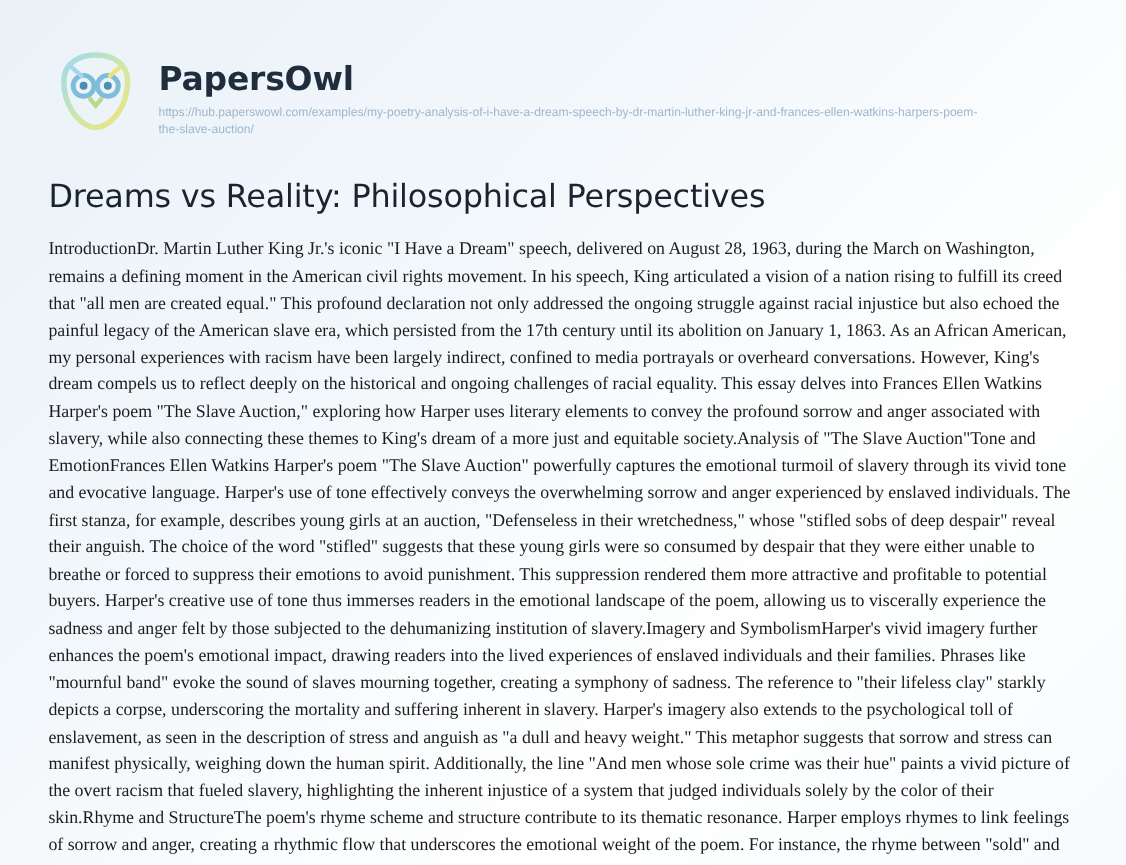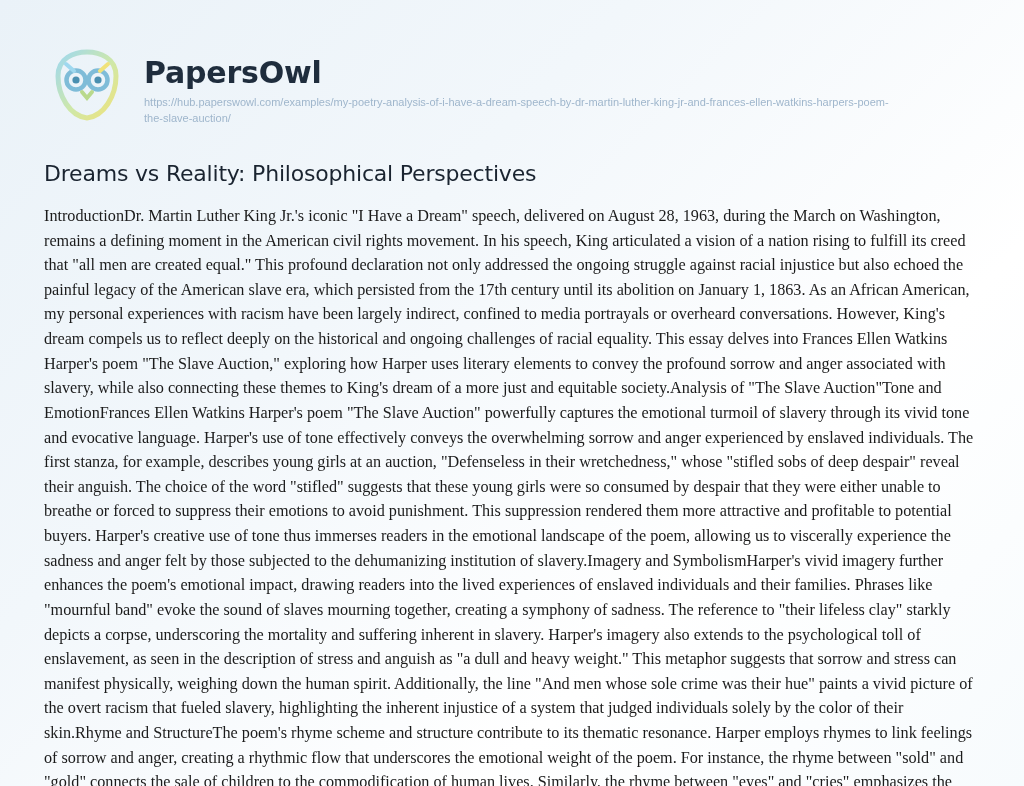--- a/index.html
+++ b/index.html
@@ -15,21 +15,21 @@
   }
   .page {
     position: relative;
     width: 1024px;
     height: 786px;
     box-sizing: border-box;
     padding: 40px 44px 0 44px;
   }
   .header {
     display: flex;
-    align-items: center;
+    align-items: flex-start;
     gap: 18px;
     padding-left: 4px;
   }
   .logo-mark {
     width: 78px;
     height: 78px;
     flex: 0 0 78px;
     position: relative;
     margin-top: 4px;
   }
@@ -52,21 +52,21 @@
     font-family: "Liberation Sans", sans-serif;
     font-size: 11px;
     color: #9fb6cc;
     line-height: 1.45;
     max-width: 760px;
     word-break: break-word;
   }
   .doc-title {
     margin-top: 34px;
     font-family: "DejaVu Sans", sans-serif;
-    font-size: 22px;
+    font-size: 29px;
     font-weight: normal;
     color: #1a2430;
     letter-spacing: -0.2px;
   }
   .doc-body {
     margin-top: 18px;
     font-family: "Liberation Serif", serif;
     font-size: 16.2px;
     line-height: 1.52;
     color: #1b1b1b;

